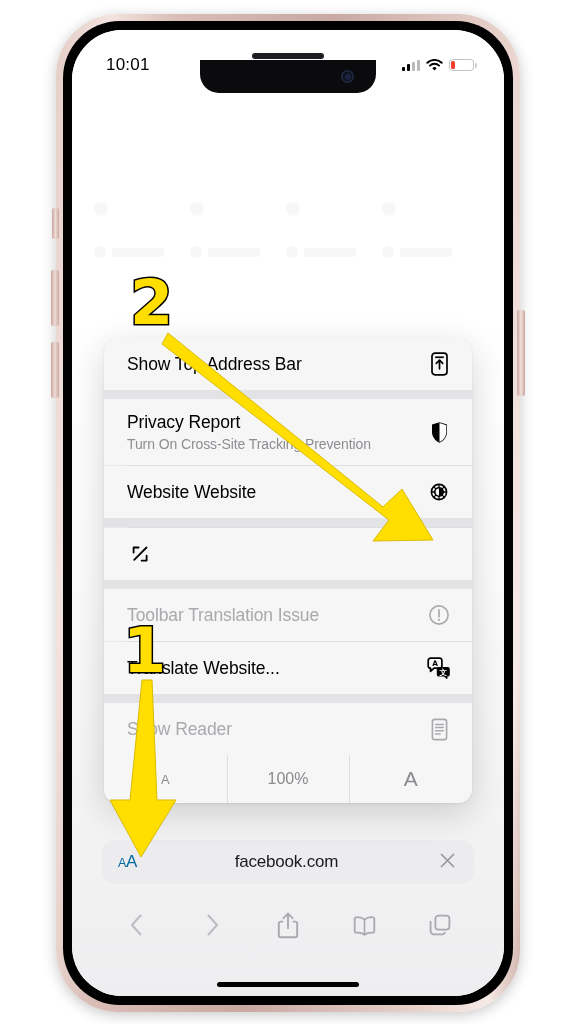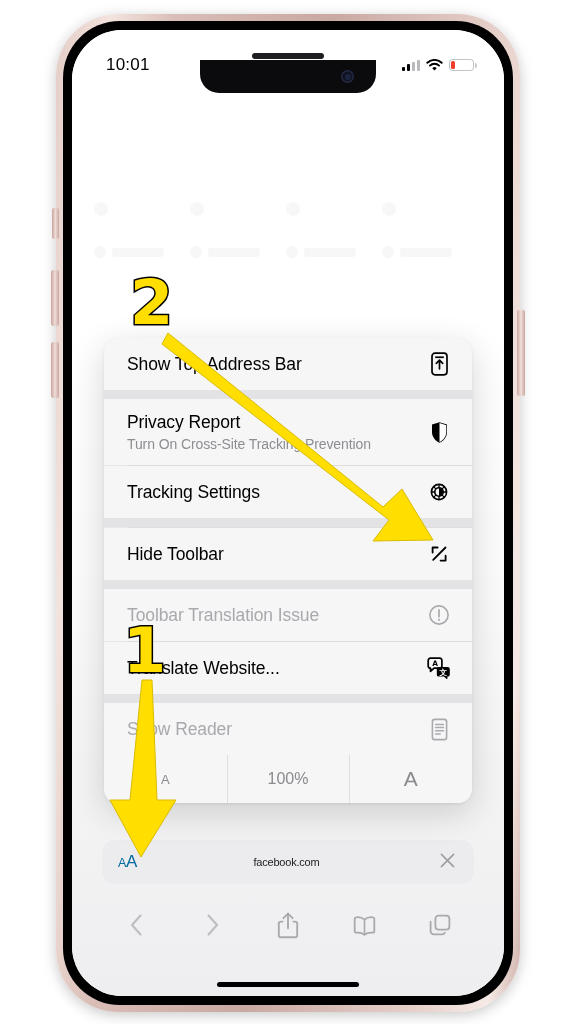--- a/index.html
+++ b/index.html
@@ -151,21 +151,21 @@
   
   #addrbar {
     position:absolute; left:30px; right:30px; bottom:112px;
     height:44px; border-radius:13px;
     background:#ececee;
     display:flex; align-items:center; padding:0 16px;
     z-index:18;
   }
   #aa-btn { font-size:17px; color:#0369a1; letter-spacing:-.4px; }
   #aa-btn small { font-size:12.5px; }
-  #url { flex:1; text-align:center; font-size:11px; color:#1b1b1d; letter-spacing:-.2px; }
+  #url { flex:1; text-align:center; font-size:17px; color:#1b1b1d; letter-spacing:-.2px; }
   #clear-x { width:22px; text-align:center; color:#98989d; font-size:20px; line-height:1; }
 
   
   #toolbar {
     position:absolute; left:0; right:0; bottom:44px;
     height:54px; display:flex; align-items:center;
     padding:0 26px; z-index:18;
   }
   #toolbar > div { flex:1; display:flex; align-items:center; justify-content:center; color:#a9a9ae; }
   #home-ind {
@@ -272,41 +272,38 @@
             <path d="M9.5 1.2 17 3.6v7.1c0 5.3-3.3 9.2-7.5 11.1z" fill="#fff" opacity="0"></path>
             <path d="M9.5 1.9v19.2c3.9-1.9 6.8-5.5 6.8-10.4V4.1z" fill="#fff" opacity=".0"></path>
             <path d="M9.5 2.1 16.3 4.2v6.5c0 4.8-2.9 8.4-6.8 10.2z" fill="#fff"></path>
           </svg>
         </div>
       </div>
     </div>
     <div class="hairline"></div>
     <div class="m-row">
       <div class="m-text">
-        <div class="m-label">Tracking Settings</div>
+        <div class="m-label">Website Website</div>
       </div>
       <div class="m-icon">
         <svg width="22" height="22" viewBox="0 0 22 22">
           <g stroke="#000" stroke-width="1.6" fill="none">
             <circle cx="11" cy="11" r="7.6"></circle>
             <path d="M11 3.4v15.2M3.4 11h15.2M5.6 5.6l10.8 10.8M16.4 5.6 5.6 16.4" stroke-width="1.3"></path>
           </g>
           <circle cx="11" cy="11" r="4.2" fill="#f6f6f7" stroke="#000" stroke-width="1.6"></circle>
           <path d="M11 7.1a3.9 3.9 0 0 1 0 7.8z" fill="#000"></path>
         </svg>
       </div>
     </div>
 
     <div class="gap"></div>
 
     <div class="hairline"></div>
     <div class="m-row">
-      <div class="m-text">
-        <div class="m-label">Hide Toolbar</div>
-      </div>
       <div class="m-icon">
         <svg width="22" height="22" viewBox="0 0 22 22">
           <g stroke="#000" stroke-width="1.8" fill="none" stroke-linecap="round" stroke-linejoin="round">
             <path d="M17.5 4.5 5.2 16.8"></path>
             <path d="M9.6 4.5H4.6v5"></path>
             <path d="M12.6 17.6h5v-5"></path>
           </g>
         </svg>
       </div>
     </div>

